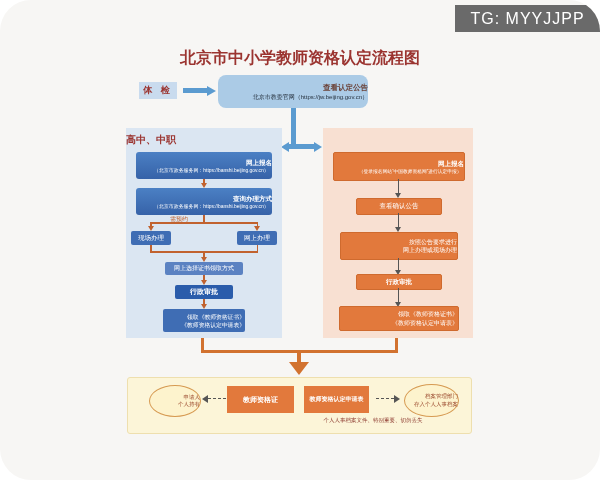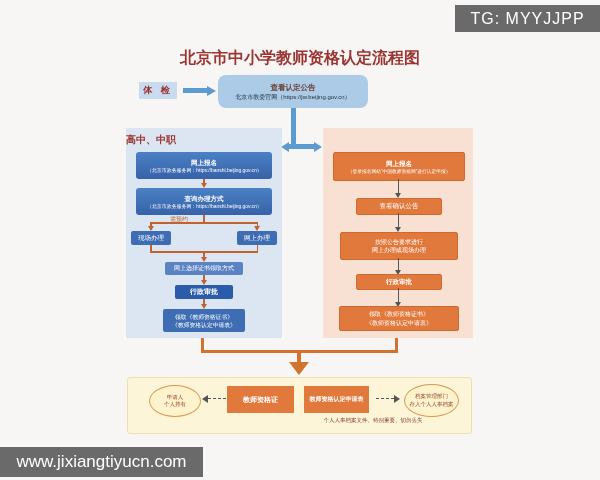--- a/index.html
+++ b/index.html
@@ -1,24 +1,25 @@
 <!DOCTYPE html>
 <html><head>
 <meta charset="utf-8">
 <style>
   html,body{margin:0;padding:0;background:#fff;}
   .stage{
     position:relative;width:600px;height:480px;overflow:hidden;
     background:#f7f6f4;
     font-family:"Liberation Sans","DejaVu Sans",sans-serif;
     color:#333;
+    border-radius:31px;
   }
   .abs{position:absolute;}
   .ctr{display:flex;align-items:center;justify-content:center;text-align:center;}
-  .col{display:flex;flex-direction:column;align-items:center;justify-content:center;text-align:center;}
+  .col{display:flex;flex-direction:column;align-items:flex-end;justify-content:center;text-align:center;}
 
   
   .tg-banner{left:455px;top:5px;width:145px;height:27px;background:#6a6a6a;color:#fff;
     font-size:16px;letter-spacing:1px;}
   .site-banner{left:0;top:447px;width:203px;height:30px;background:#6a6a6a;color:#fff;
     font-size:17px;}
 
   .title{left:0;top:48px;width:600px;font-size:16px;font-weight:bold;color:#9b3430;text-align:center;}
 
   
@@ -199,15 +200,14 @@
     <div class="abs tri tri-dash-right" style="left:266px;top:17px;"></div>
 
     <div class="abs col ellipse" style="left:276px;top:6px;width:53px;height:31px;">
       <div>档案管理部门</div>
       <div>存入个人人事档案</div>
     </div>
 
     <div class="abs caption" style="left:155px;top:39px;width:180px;">个人人事档案文件、特别重要、切勿丢失</div>
   </div>
 
-  <div class="abs ctr site-banner">www.jixiangtiyucn.com</div>
 
 </div>
 
 </body></html>

